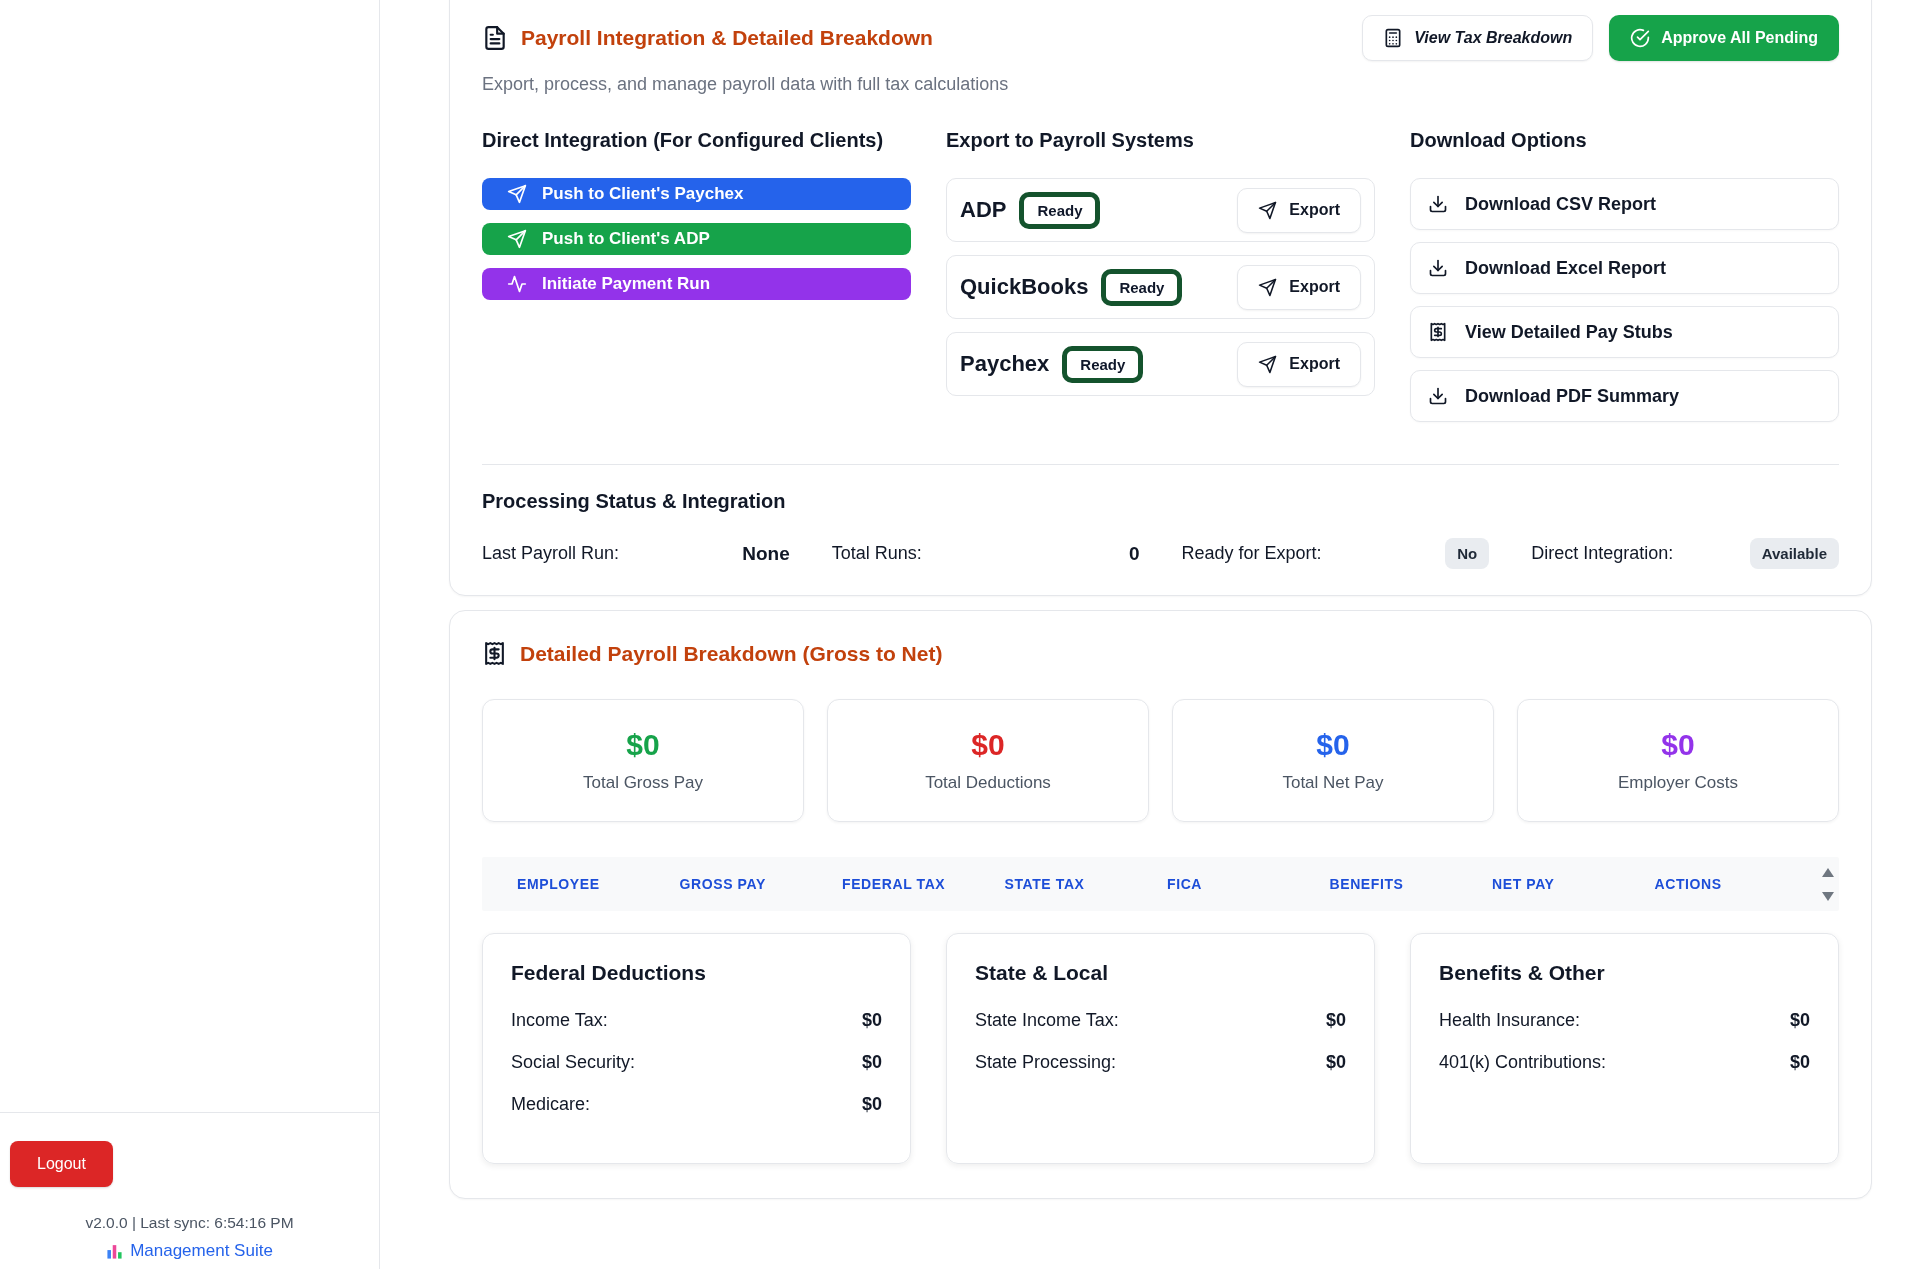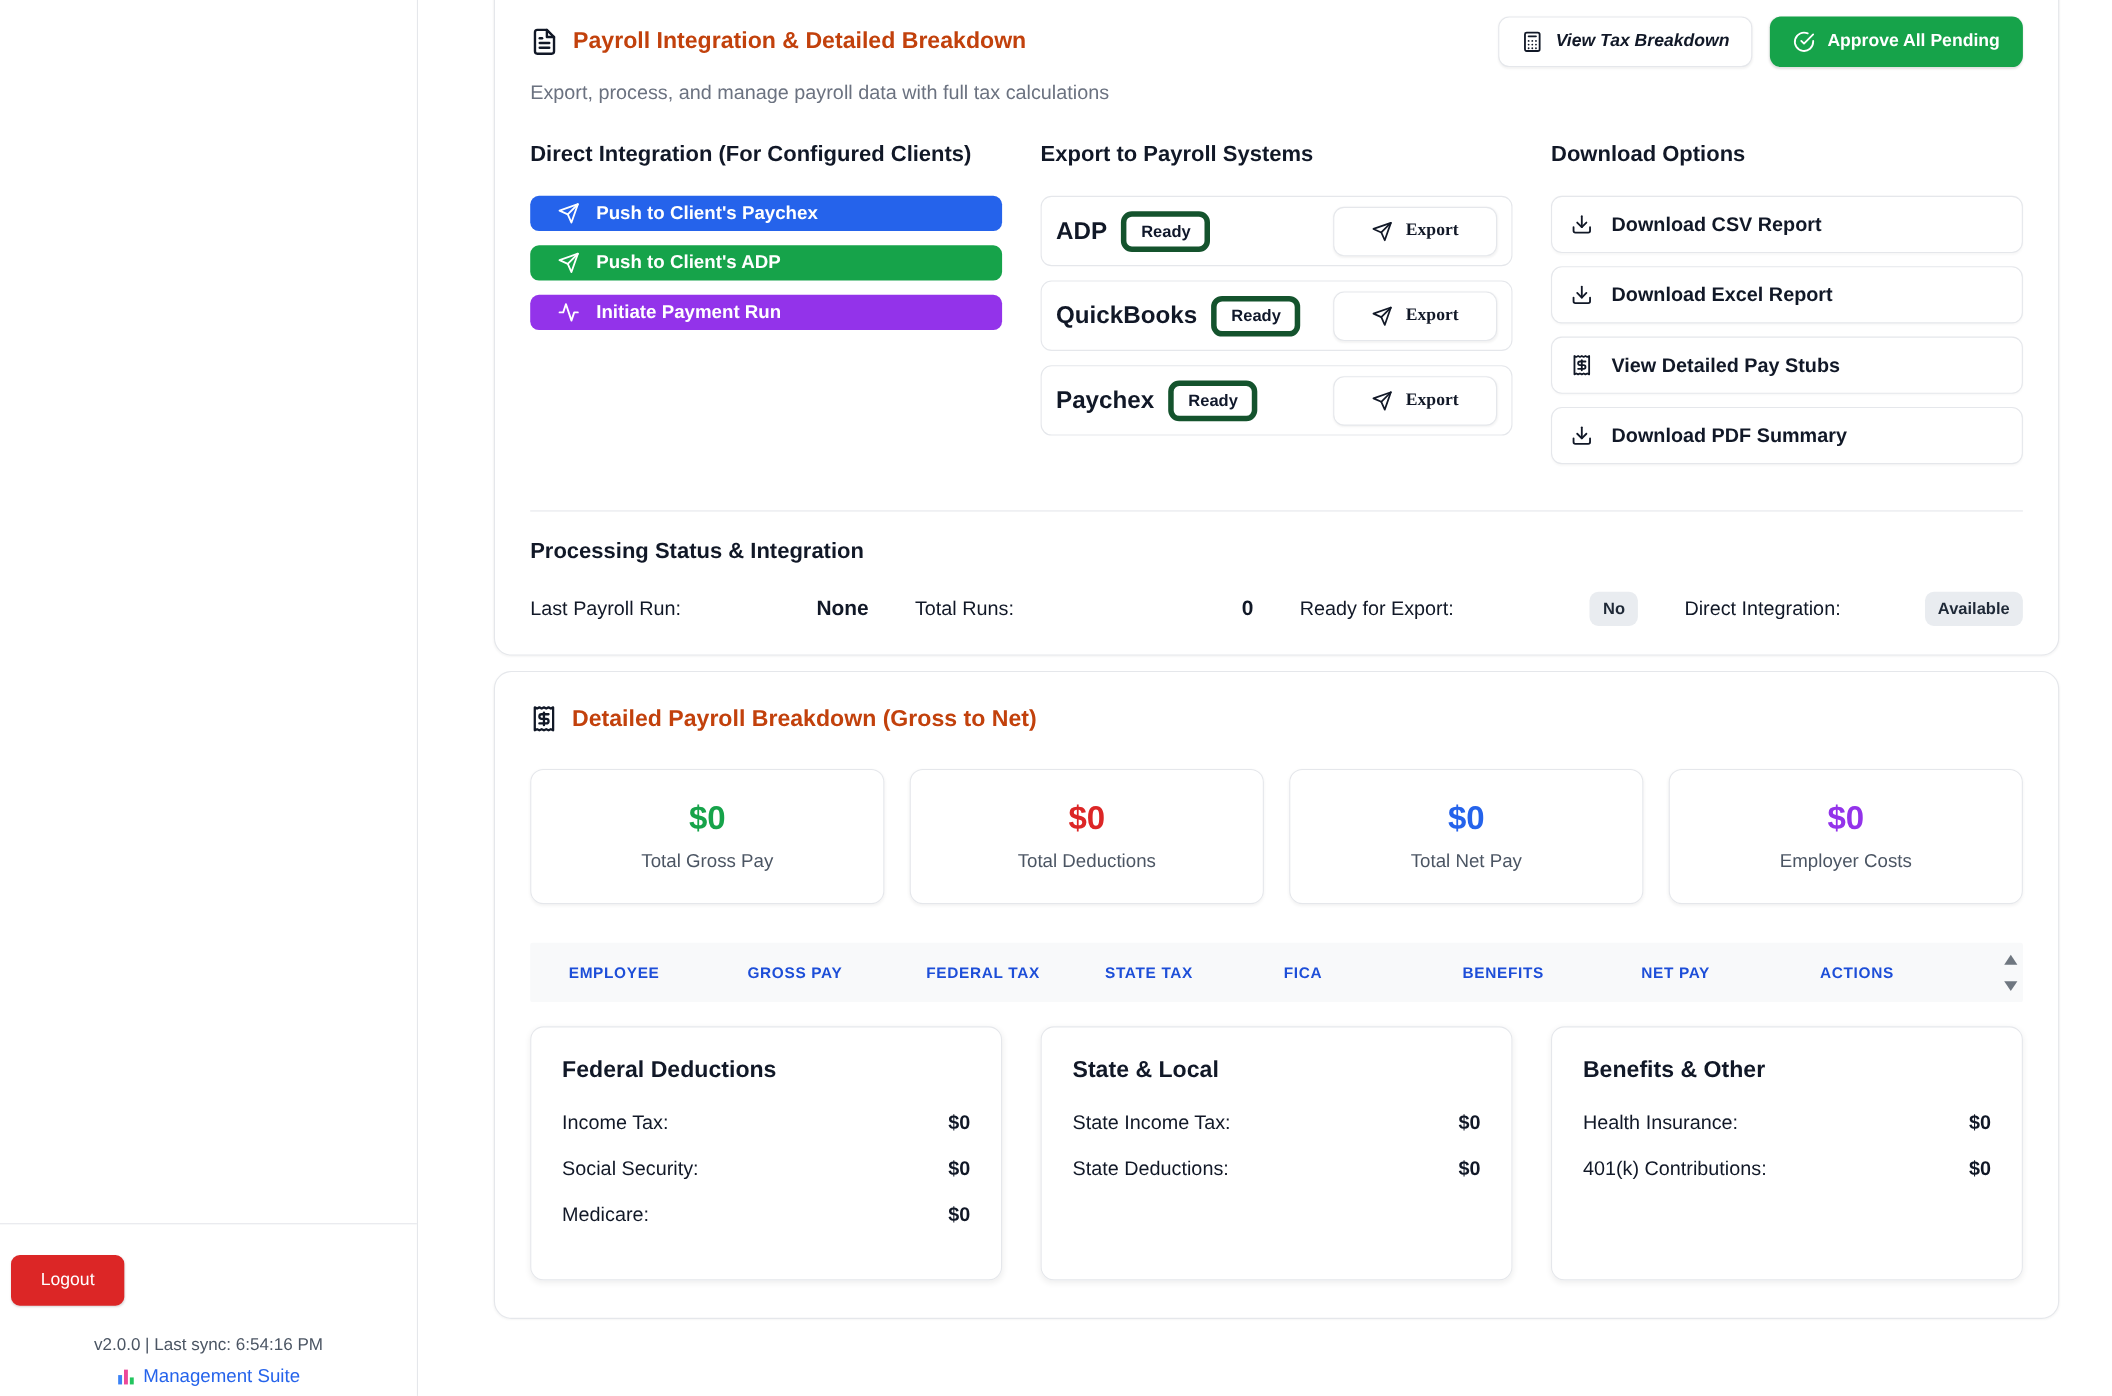--- a/index.html
+++ b/index.html
@@ -40,21 +40,21 @@
 
   .push-btn{width:100%;height:32px;border:none;border-radius:8px;color:#fff;font-size:17px;font-weight:600;
             display:flex;align-items:center;gap:15px;padding:0 0 0 25px;margin-bottom:13px;
             font-family:inherit;cursor:pointer;box-sizing:border-box;}
 
   .export-row{border:1px solid #e5e7eb;border-radius:10px;display:flex;align-items:center;
               justify-content:space-between;padding:8px 13px;margin-bottom:13px;min-height:64px;box-sizing:border-box;}
   .export-name{display:flex;align-items:center;gap:13px;font-size:22px;font-weight:700;}
   .ready-badge{border:5px solid #14532d;border-radius:10px;padding:5px 13px;font-size:15px;font-weight:700;color:#0f172a;}
   .export-btn{display:flex;align-items:center;gap:12px;background:#fff;border:1px solid #e5e7eb;border-radius:10px;
-              padding:12px 34px;font-size:16px;font-weight:600;color:#111827;font-family:Liberation Serif, serif;cursor:pointer;
+              padding:12px 20px;font-size:16px;font-weight:600;color:#111827;font-family:Liberation Sans, sans-serif;cursor:pointer;
               box-shadow:0 1px 2px rgba(0,0,0,.05);}
 
   .download-row{border:1px solid #e5e7eb;border-radius:10px;display:flex;align-items:center;gap:17px;
                 padding:0 17px;height:52px;margin-bottom:12px;font-size:18px;font-weight:600;
                 box-sizing:border-box;cursor:pointer;background:#fff;box-shadow:0 1px 2px rgba(0,0,0,.03);}
 
   .divider{border:none;border-top:1px solid #e5e7eb;margin:30px 0 0;}
   .status-heading{font-size:20px;font-weight:700;margin:25px 0 0;}
   .status-grid{display:grid;grid-template-columns:repeat(4,1fr);gap:42px;margin-top:25px;align-items:center;}
   .status-cell{display:flex;justify-content:space-between;align-items:center;font-size:18px;color:#111827;}
@@ -340,21 +340,21 @@
           </div>
         </div>
 
         <div class="break-card">
           <h3 class="break-heading">State &amp; Local</h3>
           <div class="break-row">
             <span>State Income Tax:</span>
             <span class="break-value">$0</span>
           </div>
           <div class="break-row">
-            <span>State Deductions:</span>
+            <span>State Processing:</span>
             <span class="break-value">$0</span>
           </div>
         </div>
 
         <div class="break-card">
           <h3 class="break-heading">Benefits &amp; Other</h3>
           <div class="break-row">
             <span>Health Insurance:</span>
             <span class="break-value">$0</span>
           </div>

